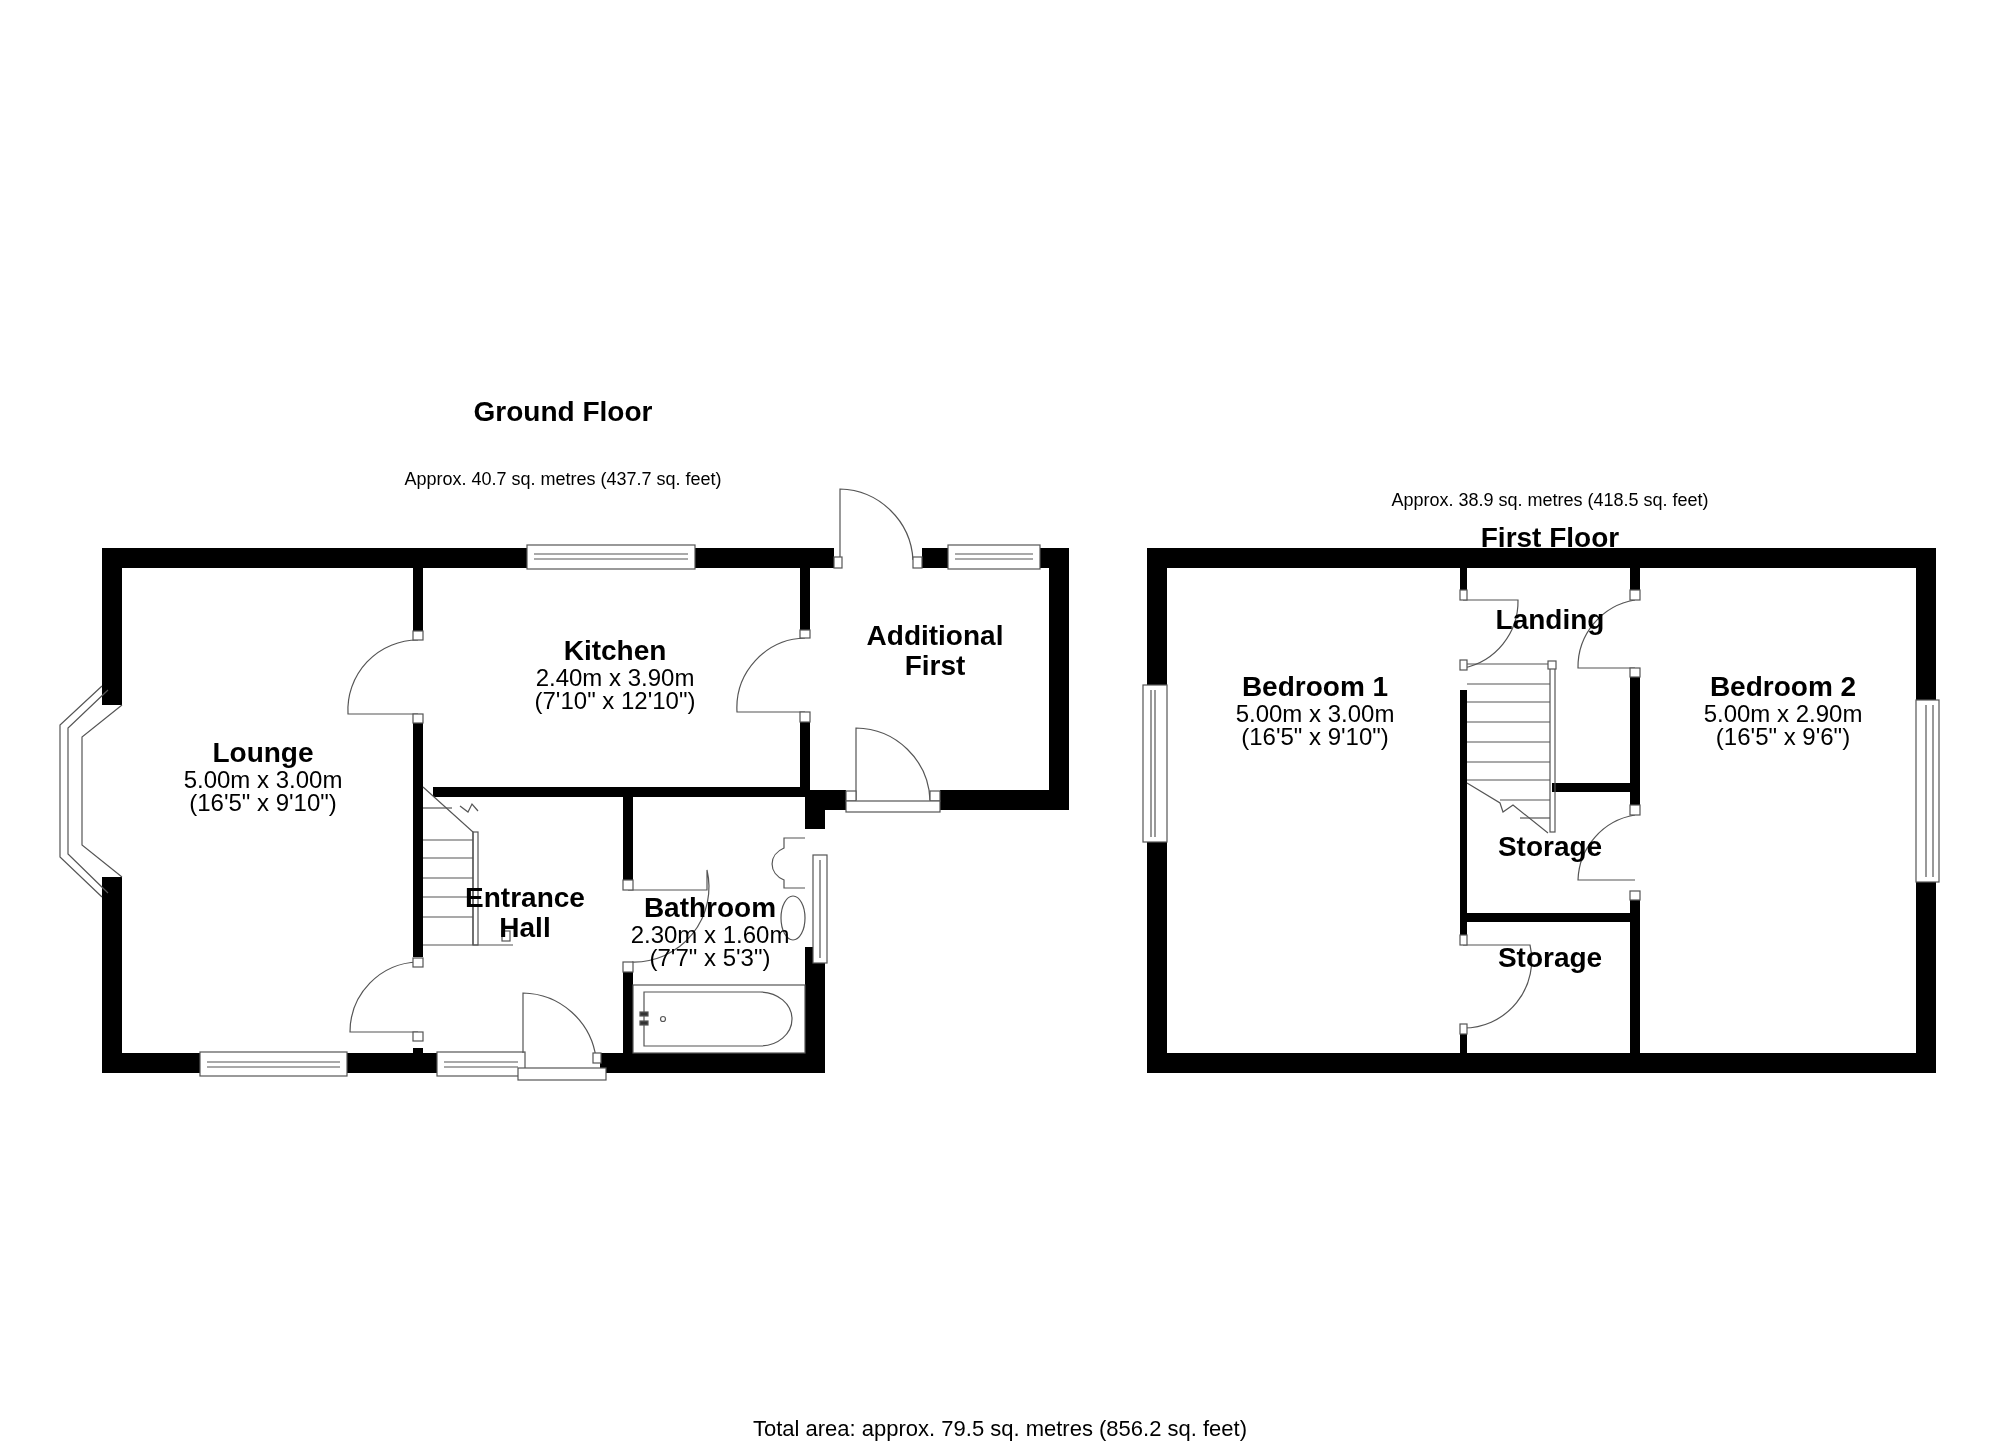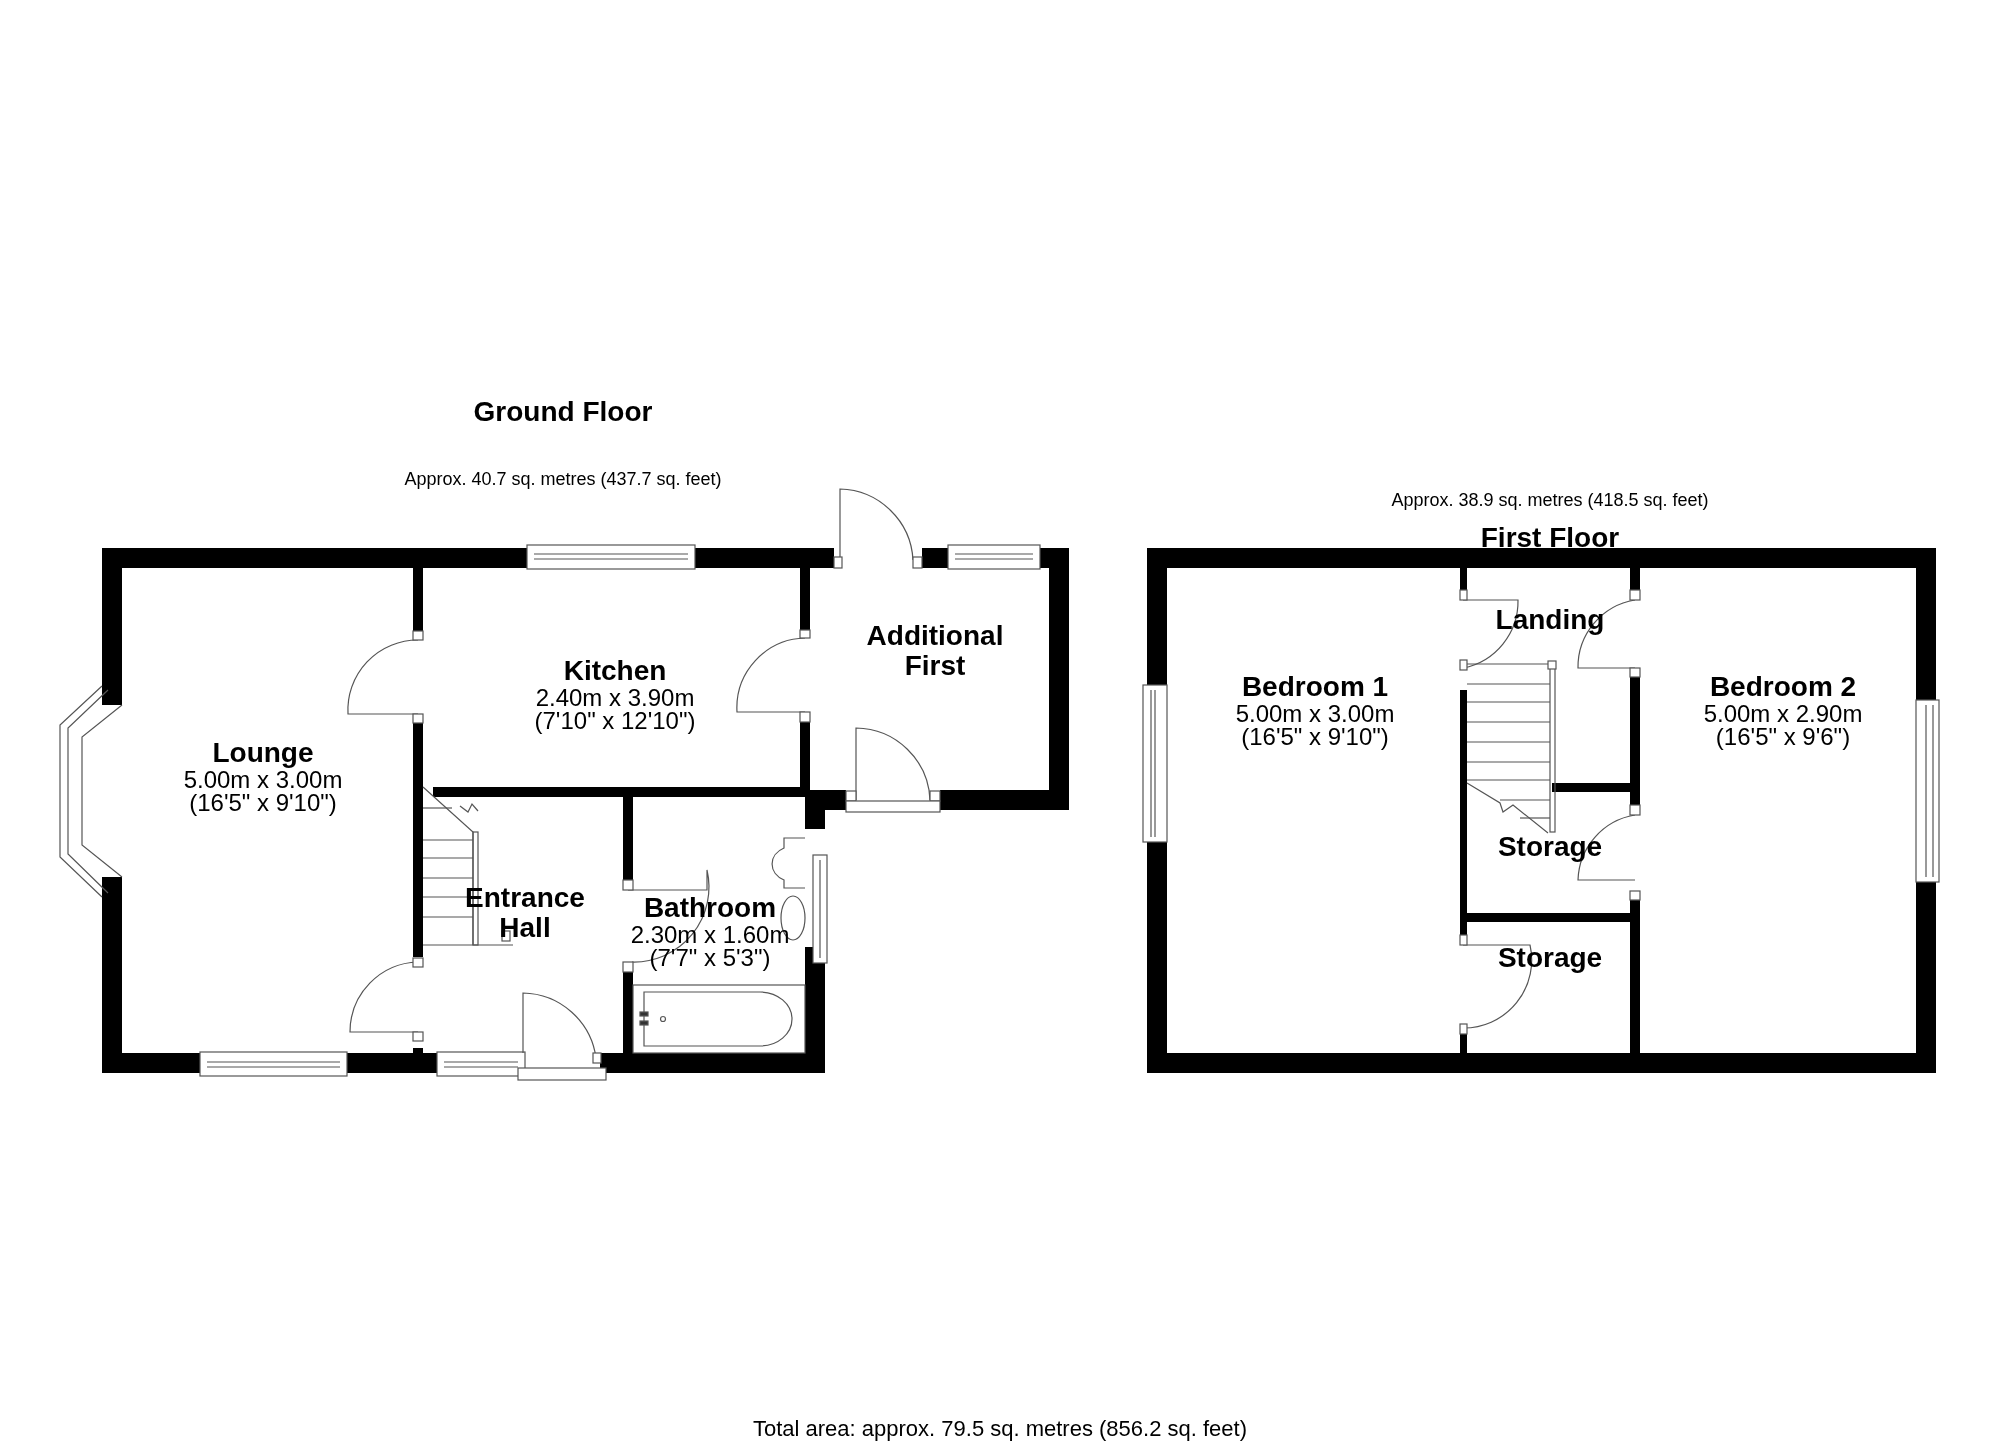--- a/index.html
+++ b/index.html
@@ -197,21 +197,21 @@
 <div class="floor-sub" style="left:363px; top:433px; width:400px;margin-top:36px;">Approx. 40.7 sq. metres (437.7 sq. feet)</div>
 
 <div class="floor-title" style="left:1400px; top:476px; width:300px;margin-top:44px;">First Floor</div>
 <div class="floor-sub" style="left:1350px; top:490px; width:400px;">Approx. 38.9 sq. metres (418.5 sq. feet)</div>
 
 <div class="room" style="left:163px; top:738px; width:200px;">
   <span class="rn">Lounge</span>
   <span class="rd">5.00m x 3.00m</span>
   <span class="rd">(16'5" x 9'10")</span>
 </div>
-<div class="room" style="left:515px; top:636px; width:200px;margin-top:20px;">
+<div class="room" style="left:515px; top:636px; width:200px;">
   <span class="rn">Kitchen</span>
   <span class="rd">2.40m x 3.90m</span>
   <span class="rd">(7'10" x 12'10")</span>
 </div>
 <div class="room" style="left:835px; top:621px; width:200px;">
   <span class="rn">Additional</span>
   <span class="rn">First</span>
 </div>
 <div class="room" style="left:425px; top:883px; width:200px;">
   <span class="rn">Entrance</span>

